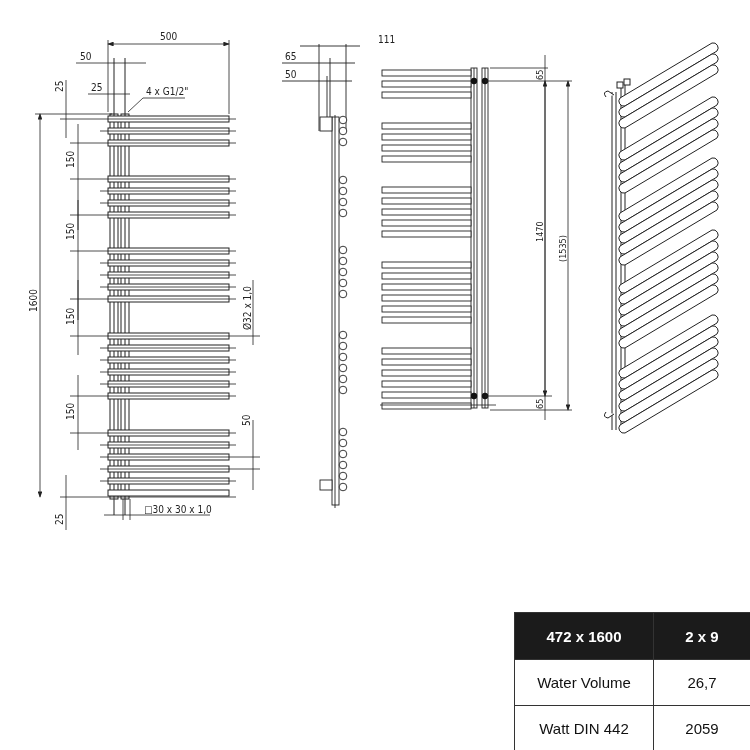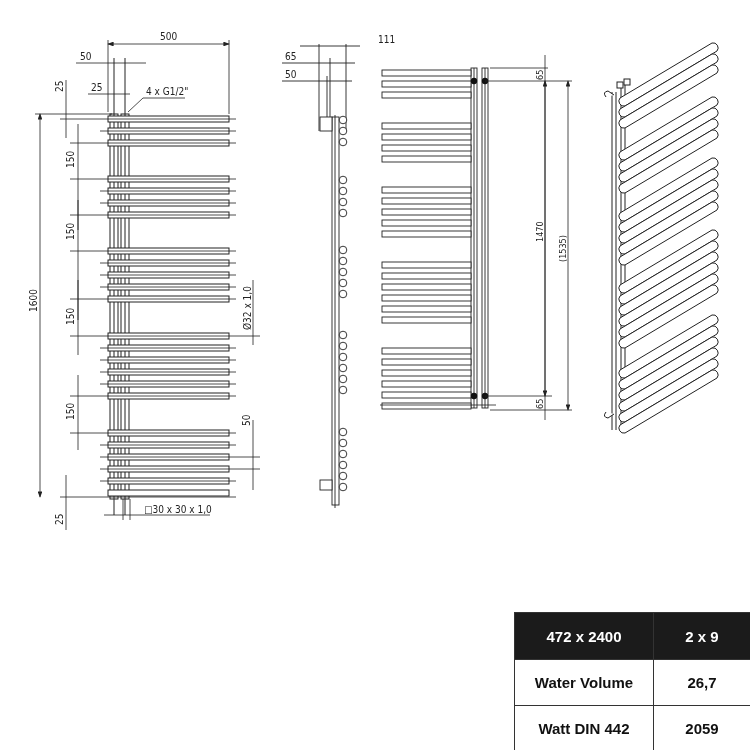--- a/index.html
+++ b/index.html
@@ -3,21 +3,21 @@
 <meta charset="utf-8">
 <style>
   html, body { margin: 0; padding: 0; background: #ffffff; }
   body { width: 750px; height: 750px; position: relative; overflow: hidden;
          font-family: "Liberation Sans", sans-serif; }
   #drawing { position: absolute; left: 0; top: 0; width: 750px; height: 560px; }
   #drawing text { font-family: "DejaVu Sans Condensed", "DejaVu Sans", sans-serif; fill: #222; }
   .spec-table { position: absolute; left: 514px; top: 612px; width: 236px;
                 border-collapse: collapse; table-layout: fixed; }
   .spec-table td, .spec-table th { border: 1px solid #333; text-align: center;
-                font-size: 15px; height: 45px; padding: 0; font-weight: bold; }
+                font-size: 15px; height: 45px; padding: 0; }
   .spec-table th { background: #1b1b1b; color: #ffffff; font-weight: bold; height: 46px; }
   .spec-table td { color: #111; background: #fff; }
   .spec-table col.c1 { width: 139px; }
   .spec-table col.c2 { width: 97px; }
 </style>
 </head>
 <body>
 
 <svg id="drawing" viewBox="0 0 750 560" xmlns="http://www.w3.org/2000/svg">
   <defs>
@@ -291,21 +291,21 @@
   </g>
 </svg>
 
 <table class="spec-table">
   <colgroup>
       <col class="c1">
       <col class="c2">
     </colgroup>
   <tbody>
       <tr>
-    <th>472 x 2400</th>
+    <th>472 x 1600</th>
     <th>2 x 9</th>
   </tr>
   <tr>
     <td>Water Volume</td>
     <td>26,7</td>
   </tr>
   <tr>
     <td>Watt DIN 442</td>
     <td>2059</td>
   </tr>

